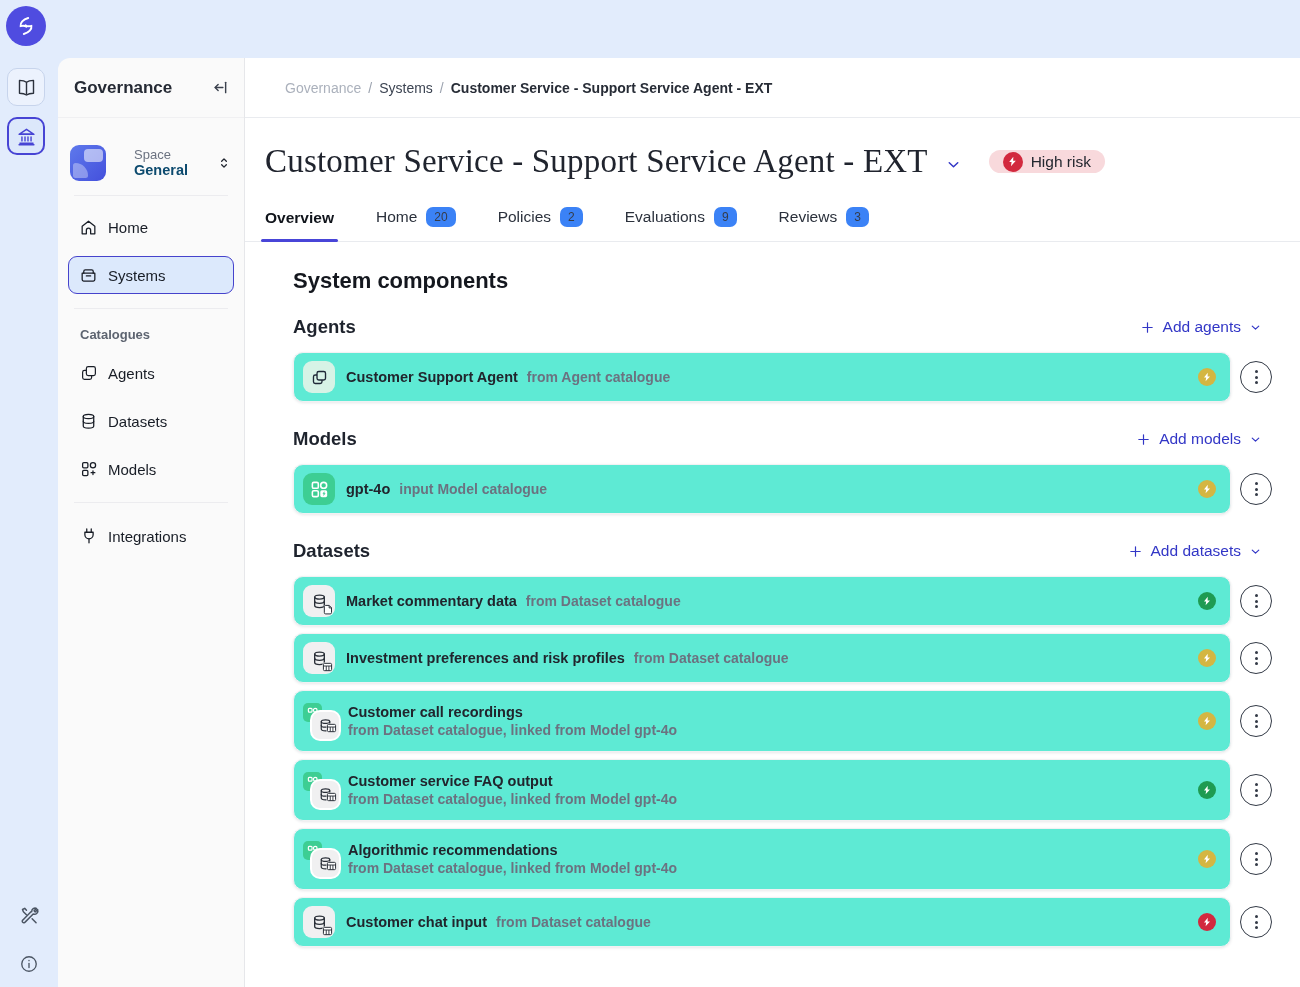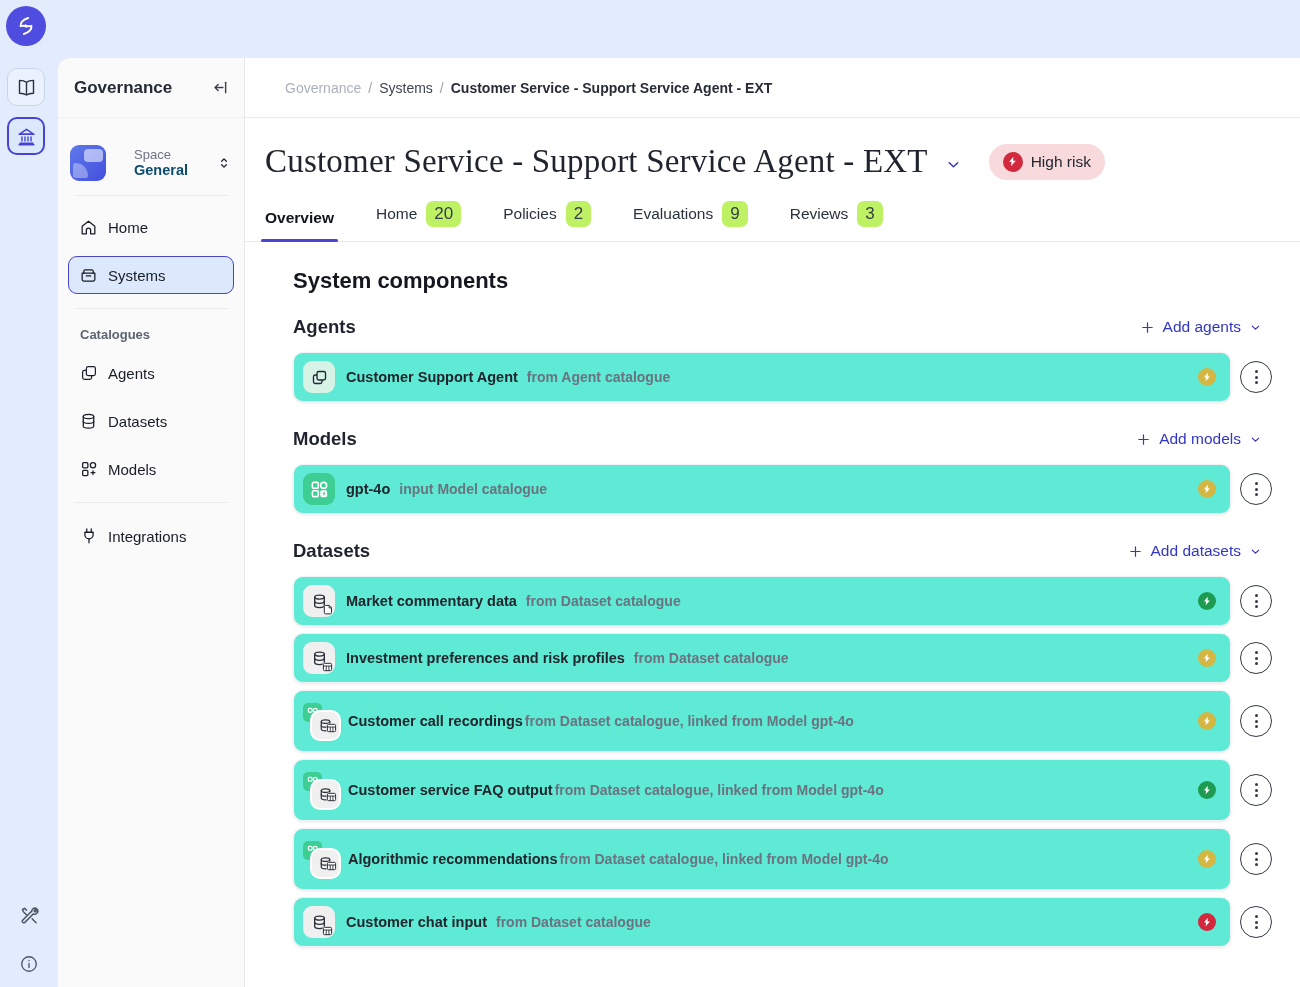--- a/index.html
+++ b/index.html
@@ -54,33 +54,33 @@
   .crumb-muted { color:#ABB1BC; cursor:pointer; }
   .crumb-sep { color:#9CA3AF; }
   .crumb-link { color:#3C4452; font-weight:500; cursor:pointer; }
   .crumb-current { color:#272C36; font-weight:700; }
 
   .title-row { display:flex; align-items:center; margin:25px 40px 0 20px; gap:17px; }
   .page-title { font-family:"Liberation Serif","DejaVu Serif",serif; font-size:33px; font-weight:400;
                 color:#20242E; letter-spacing:.2px; white-space:nowrap; }
   .title-chev { display:flex; cursor:pointer; margin-top:6px; }
   .risk-badge { display:flex; align-items:center; gap:8px; background:#F8D9DC; border-radius:18px;
-                height:36px; padding:0 14px; margin-left:10px; cursor:default; }
+                height:23px; padding:0 14px; margin-left:10px; cursor:default; }
   .risk-dot { width:20px; height:20px; border-radius:50%; background:#D2293E;
               display:flex; align-items:center; justify-content:center; }
   .risk-label { font-size:15.5px; color:#23272F; }
 
   .tabs { display:flex; align-items:flex-end; gap:42px; margin-top:20px; padding-left:20px;
           border-bottom:1px solid #E9EBEF; height:42px; }
   .tab { position:relative; display:flex; align-items:center; gap:9px; padding-bottom:14px;
          font-size:15.5px; color:#2B313C; cursor:pointer; }
   .tab.active { font-weight:700; color:#10141B; }
   .tab.active::after { content:""; position:absolute; left:-4px; right:-4px; bottom:-1px; height:3.5px;
                        background:#4845D8; border-radius:2px; }
-  .tab-count { background:#bef264; border-radius:7px; padding:3px 8px; font-size:17px; color:#353C49; }
+  .tab-count { background:#3b82f6; border-radius:7px; padding:3px 8px; font-size:12px; color:#353C49; }
 
   .content { padding:26px 0 0 48px; }
   .content-heading { font-size:22px; font-weight:700; color:#14171E; margin-bottom:22px; }
 
   .section-head { width:969px; display:flex; align-items:center; justify-content:space-between;
                   margin:26px 0 14px 0; }
   .section-head.first { margin-top:2px; }
   .section-title { font-size:18.5px; font-weight:700; color:#1E232D; }
   .add-btn { display:flex; align-items:center; gap:8px; background:none; border:none; cursor:pointer;
              color:#3236C6; font-size:15.5px; font-weight:500; font-family:inherit; }
@@ -96,21 +96,21 @@
   .tile.mint { background:#D7F3E6; }
   .tile.green { background:#3DCE93; }
   .tile.gray { background:#F0F0F1; }
   .tile .overlay { position:absolute; right:2px; bottom:2px; display:flex; }
   .combo { width:36px; height:36px; position:relative; flex:0 0 auto; margin-right:9px; }
   .combo .mini { position:absolute; left:0; top:0; width:19px; height:19px; border-radius:5px; background:#3DCE93;
                  display:flex; align-items:center; justify-content:center; }
   .combo .big { position:absolute; right:0; bottom:0; width:27px; height:27px; border-radius:8px; background:#F0F0F1;
                 display:flex; align-items:center; justify-content:center; box-shadow:0 0 0 2px #fff; }
   .row-text { flex:1; display:flex; align-items:baseline; gap:9px; min-width:0; }
-  .row-text.col { flex-direction:row; gap:2px; align-items:flex-start; }
+  .row-text.col { flex-direction:column; gap:2px; align-items:flex-start; }
   .row-title { font-size:14.5px; font-weight:700; color:#21252D; white-space:nowrap; }
   .row-sub { font-size:14px; color:#6B7280; white-space:nowrap;font-weight:bold; }
   .status { width:18px; height:18px; border-radius:50%; display:flex; align-items:center; justify-content:center;
             flex:0 0 auto; margin-left:12px; }
   .kebab { width:32px; height:32px; border-radius:50%; border:1.4px solid #333A46; background:#fff;
            margin-left:9px; cursor:pointer; display:flex; flex-direction:column; align-items:center;
            justify-content:center; gap:2.4px; flex:0 0 auto; }
   .kebab i { width:3px; height:3px; border-radius:50%; background:#333A46; }
 </style>
 </head>

